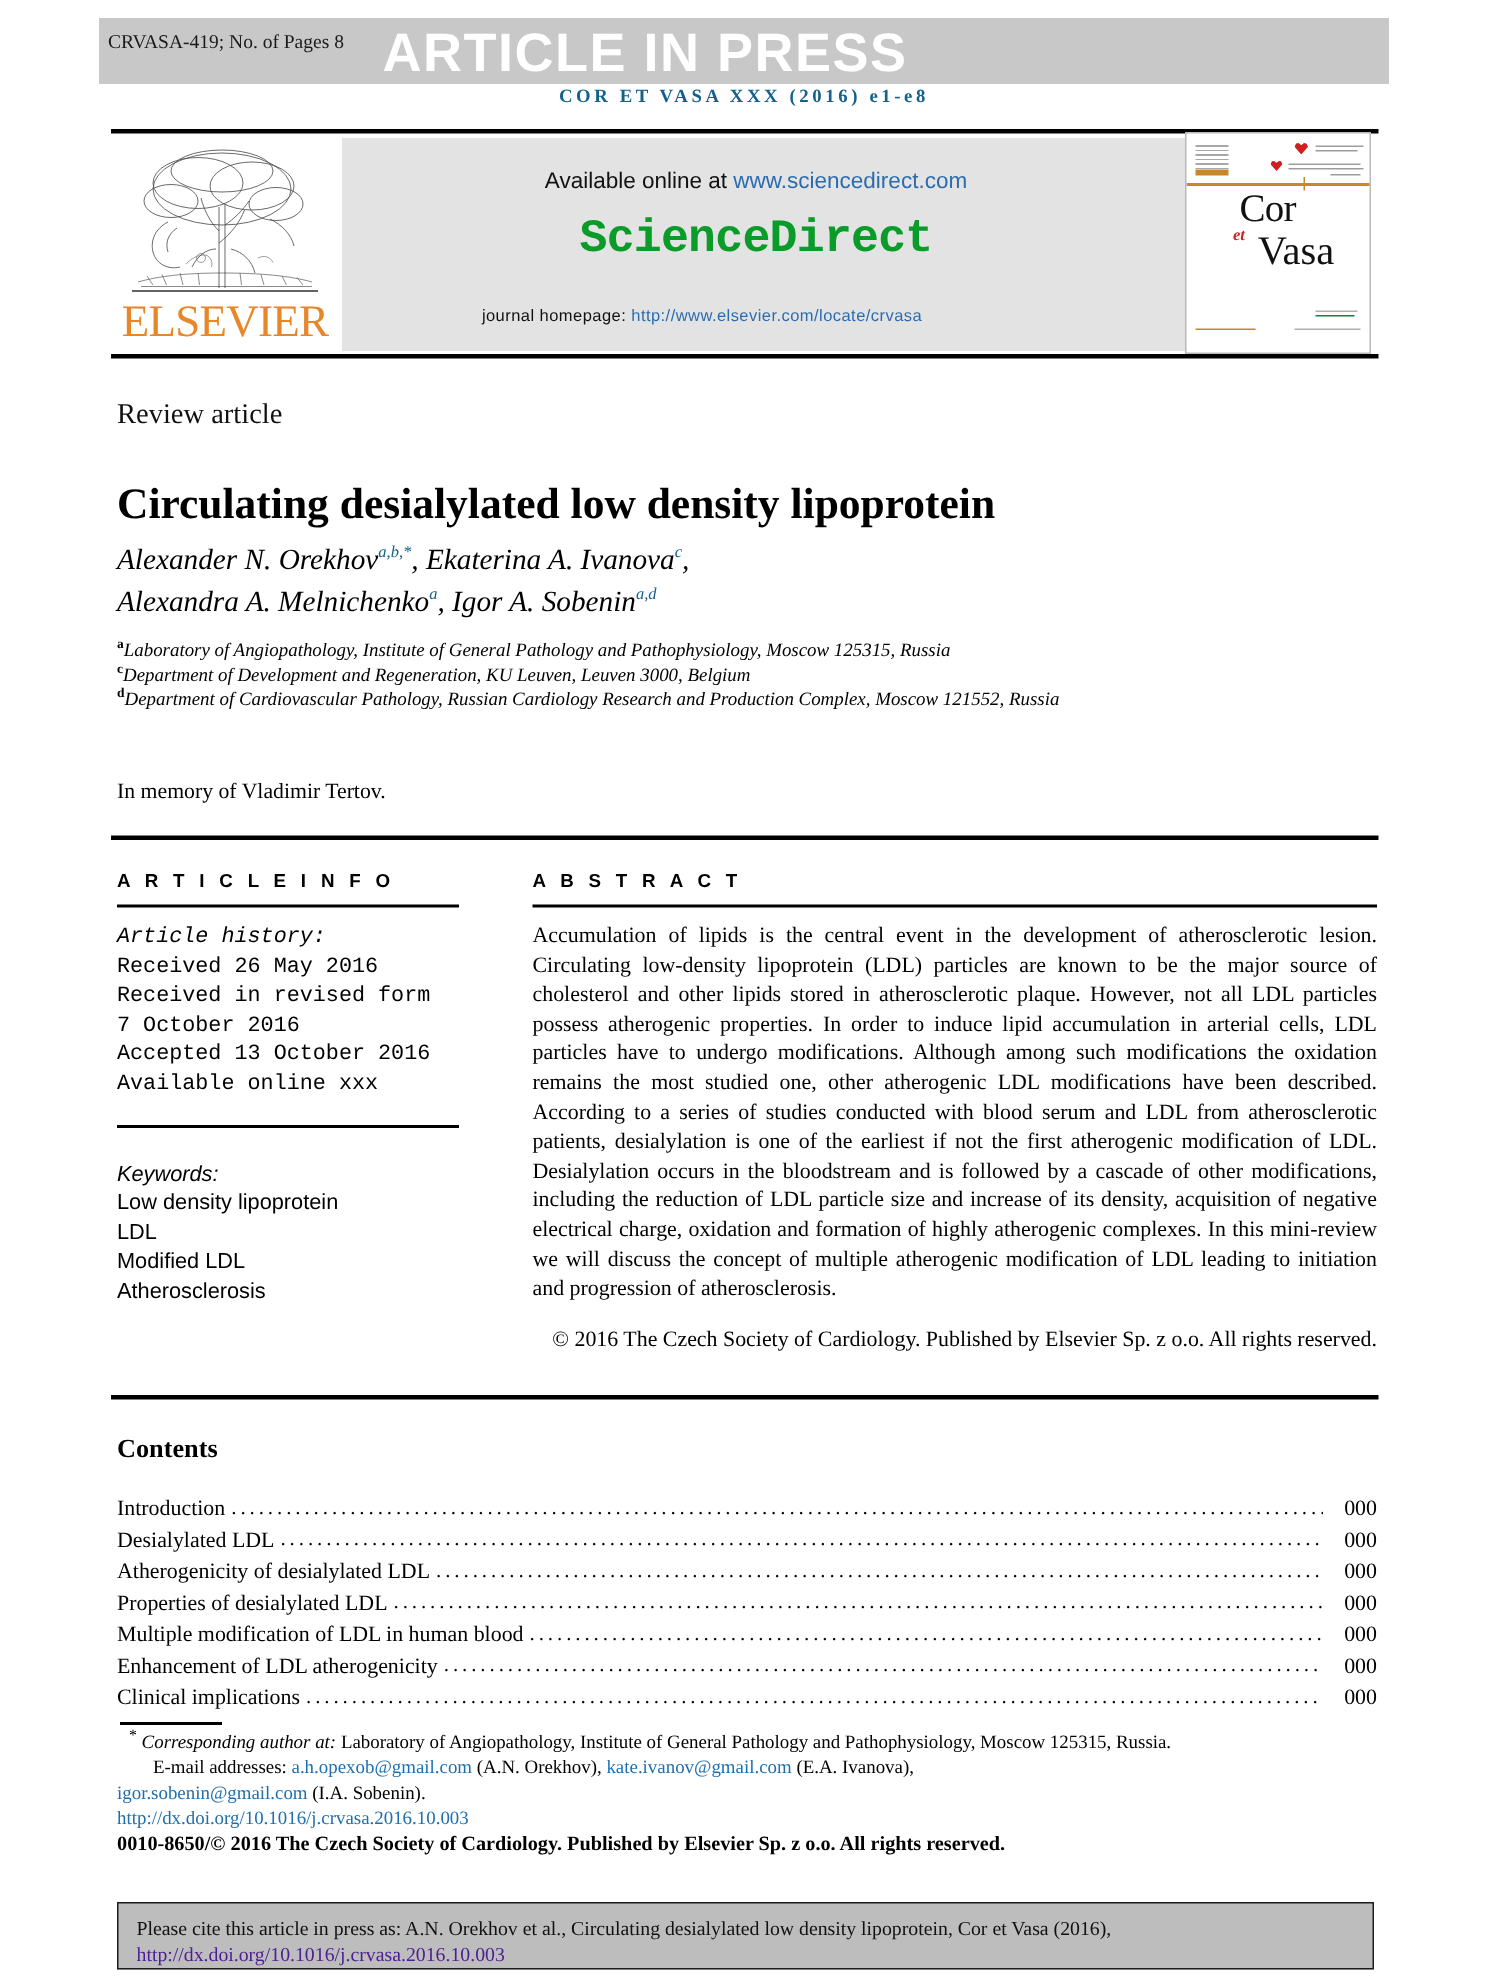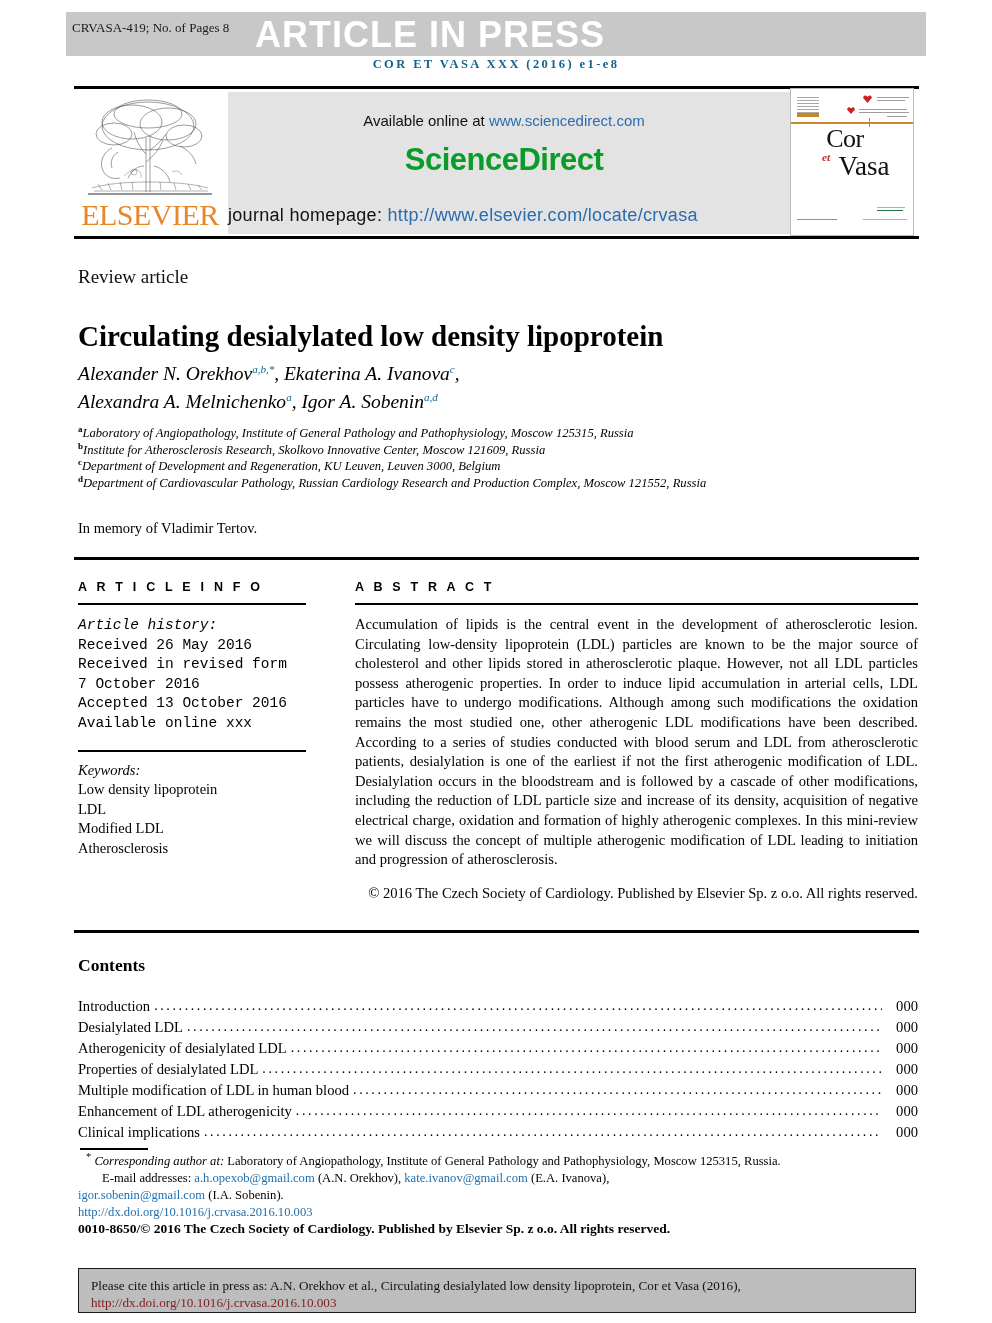--- a/index.html
+++ b/index.html
@@ -116,32 +116,33 @@
     font-family: "Liberation Sans", sans-serif;
     font-size: 15px;
     color: #111;
   }
   .sd-avail a { color: #2b6cb0; text-decoration: none; }
   .sd-logo {
     position: absolute;
     left: 0; top: 50px;
     width: 552px;
     text-align: center;
-    font-family: Liberation Sans, sans-serif;
+    font-family: Liberation Mono, monospace;
     font-size: 31px;
     font-weight: bold;
     color: #0a9b28;
     letter-spacing: -0.5px;
   }
   .sd-home {
     position: absolute;
     left: 0; top: 113px;
     width: 480px;
+    text-align: center;
     font-family: "Liberation Sans", sans-serif;
-    font-size: 18px;
+    font-size: 11px;
     color: #111;
     letter-spacing: 0.3px;
   }
   .sd-home a { color: #2b6cb0; text-decoration: none; }
 
   .cover-thumb {
     position: absolute;
     left: 790px; top: 88px;
     width: 124px; height: 148px;
     background: #ffffff;
@@ -296,22 +297,22 @@
     line-height: 19.5px;
   }
   .hist .ital { font-style: italic; }
   .hr-thin {
     height: 1.5px;
     background: #000;
     margin-top: 17px;
     width: 228px;
   }
   .kw {
-    margin-top: 9px;
-    font-family: Liberation Serif, serif;
+    margin-top: 22px;
+    font-family: Liberation Sans, sans-serif;
     font-size: 14.5px;
     line-height: 19.5px;
   }
   .kw .ital { font-style: italic; }
 
   .abstract-body {
     margin-top: 10px;
     font-family: "Liberation Serif", serif;
     font-size: 14.6px;
     line-height: 19.6px;
@@ -405,21 +406,21 @@
     height: 45px;
     background: #bdbdbd;
     border: 1.5px solid #1c1c1c;
     box-sizing: border-box;
     padding: 8px 12px 0 12px;
     font-family: "Liberation Serif", serif;
     font-size: 13.2px;
     line-height: 17px;
     color: #111;
   }
-  .cite-box .lnk { color: #7f1d1d; }
+  .cite-box .lnk { color: #4c1d95; }
 
   sup { line-height: 0; }
 </style>
 </head>
 <body>
 
 <div class="page">
 
   <div class="aip-band"></div>
   <div class="aip-text">ARTICLE IN PRESS</div>
@@ -504,21 +505,20 @@
     <div>
       <span>Alexander N. Orekhov</span><sup class="star">a,b,*</sup><span>, Ekaterina A. Ivanova</span><sup>c</sup><span>,</span>
     </div>
     <div>
       <span>Alexandra A. Melnichenko</span><sup>a</sup><span>, Igor A. Sobenin</span><sup>a,d</sup>
     </div>
   </div>
 
   <div class="affils">
     <span class="aff"><sup>a</sup><span>Laboratory of Angiopathology, Institute of General Pathology and Pathophysiology, Moscow 125315, Russia</span></span>
-    <span class="aff"><sup>b</sup><span>Institute for Atherosclerosis Research, Skolkovo Innovative Center, Moscow 121609, Russia</span></span>
     <span class="aff"><sup>c</sup><span>Department of Development and Regeneration, KU Leuven, Leuven 3000, Belgium</span></span>
     <span class="aff"><sup>d</sup><span>Department of Cardiovascular Pathology, Russian Cardiology Research and Production Complex, Moscow 121552, Russia</span></span>
   </div>
 
   <div class="memoriam">In memory of Vladimir Tertov.</div>
 
   <div class="rule-full-1"></div>
 
   <div class="col-info">
     <div class="sec-head">A R T I C L E   I N F O</div>

